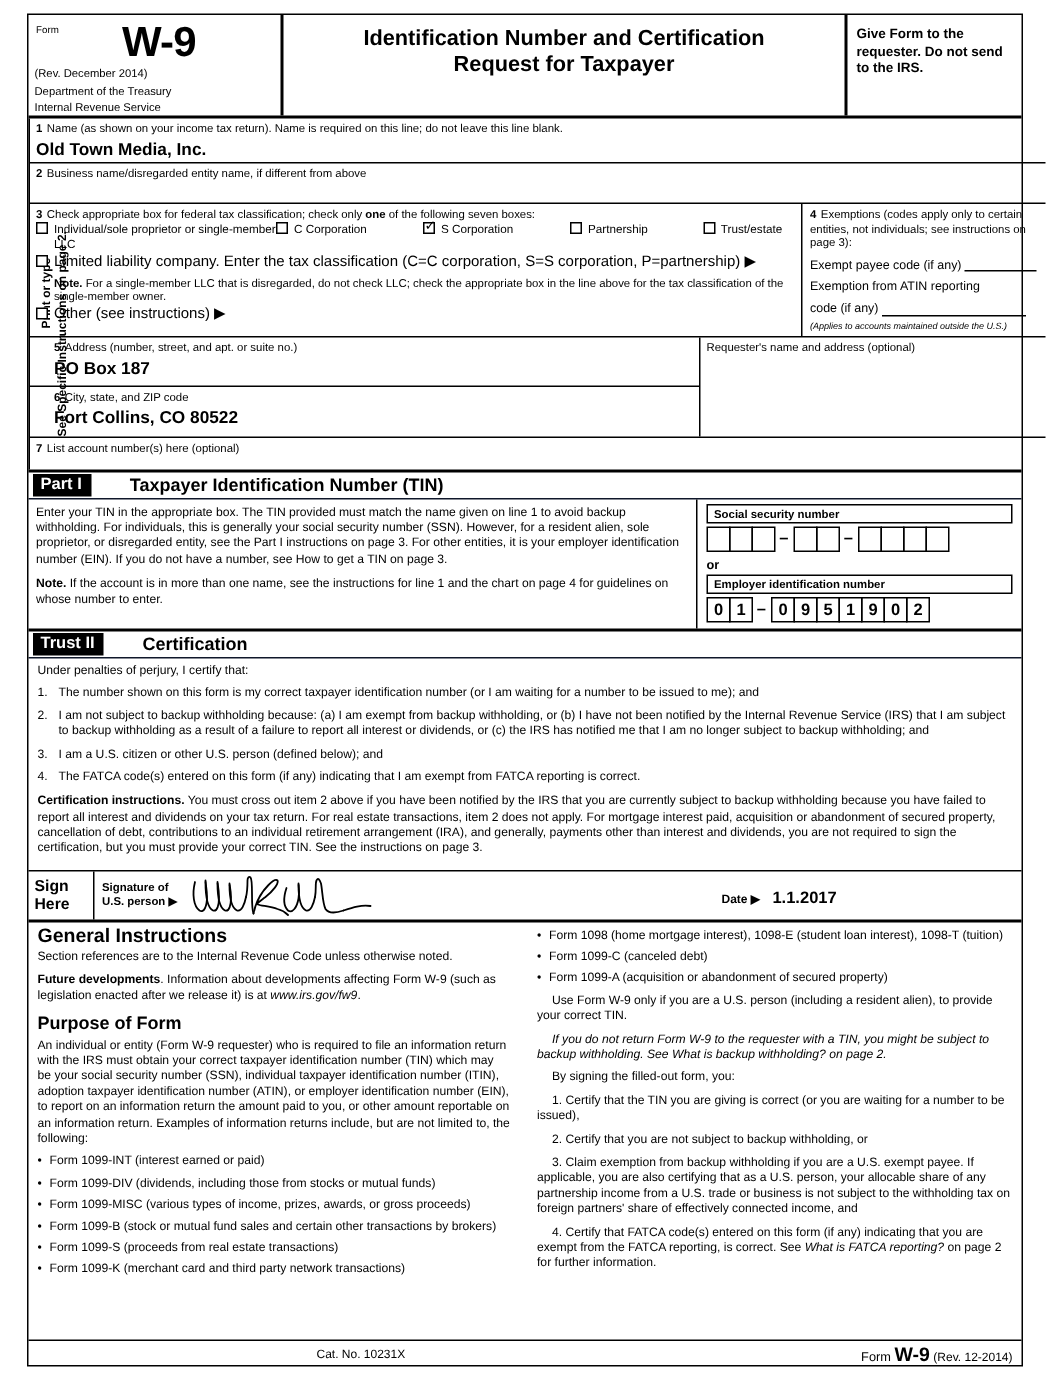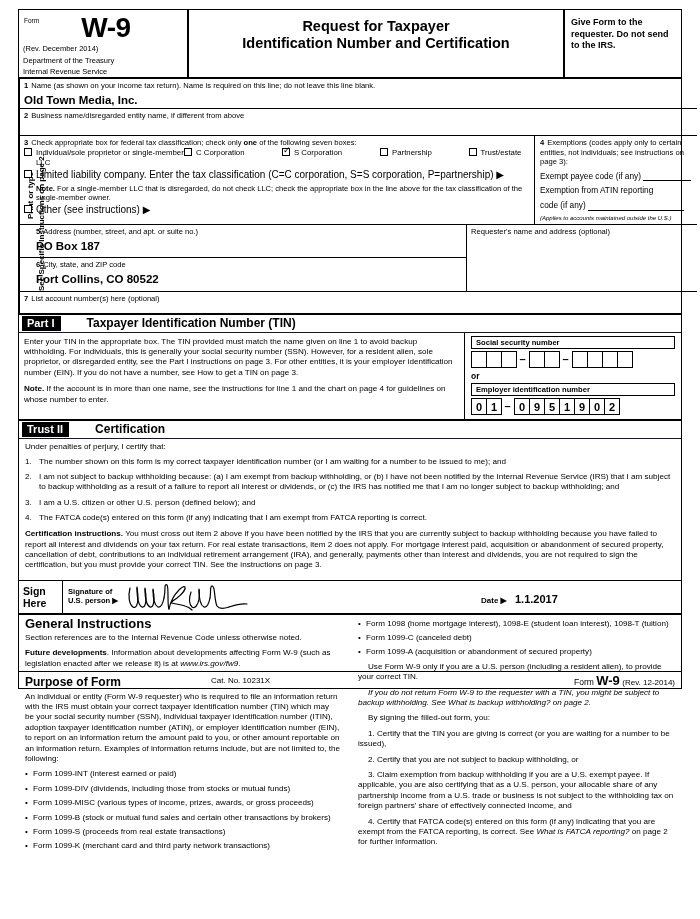--- a/index.html
+++ b/index.html
@@ -15,21 +15,21 @@
     font-family: "Liberation Sans", sans-serif;
     color: #000000;
     overflow: hidden;
     box-sizing: border-box;
   }
   .form {
     position: absolute;
     left: 18px;
     top: 9px;
     width: 664px;
-    height: 680px;
+    height: 902px;
     border: 1px solid #000;
     box-sizing: border-box;
     background: #fff;
   }
 
   
   .header {
     display: flex;
     height: 69px;
     border-bottom: 2px solid #000;
@@ -469,22 +469,22 @@
 
     <div class="header">
       <div class="hdr-left">
         <span class="hdr-form-word">Form</span>
         <div class="hdr-w9">W-9</div>
         <div class="hdr-rev">(Rev. December 2014)</div>
         <div class="hdr-rev">Department of the Treasury</div>
         <div class="hdr-rev">Internal Revenue Service</div>
       </div>
       <div class="hdr-center">
+        <div class="hdr-title">Identification Number and Certification</div>
         <div class="hdr-title">Request for Taxpayer</div>
-        <div class="hdr-title">Identification Number and Certification</div>
       </div>
       <div class="hdr-right">Give Form to the requester. Do not send to the IRS.</div>
     </div>
 
     <div class="upper">
       <div class="side-label">
         <div class="side-rot a">Print or type</div>
         <div class="side-rot b">See Specific Instructions on page 2.</div>
       </div>
       <div class="fields">

